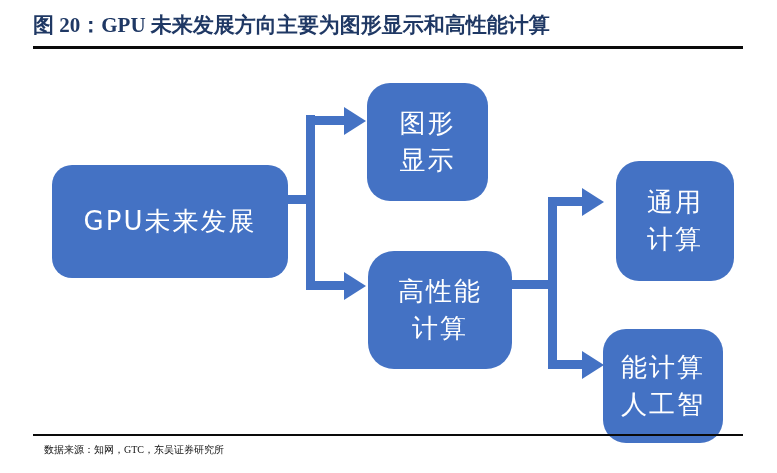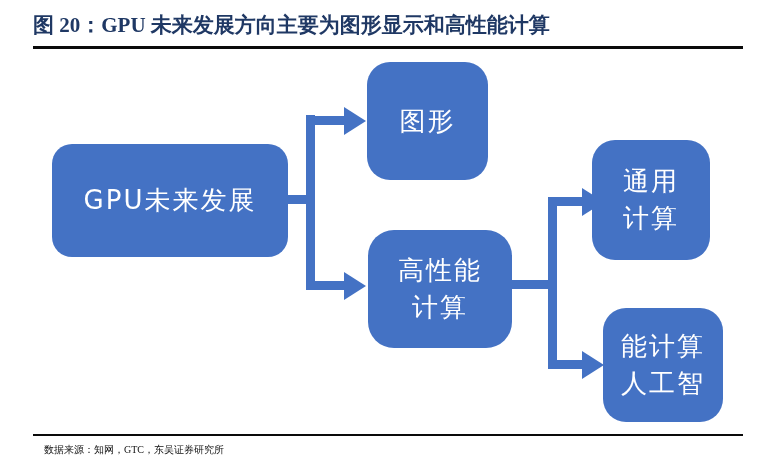--- a/index.html
+++ b/index.html
@@ -47,26 +47,27 @@
   .node {
     position: absolute;
     display: flex; flex-direction: column;
     align-items: center; justify-content: center;
     background: var(--node-fill, #4472C4);
     color: var(--node-text, #ffffff);
     font-size: 26px;
     line-height: 37px;
     text-align: center;
     letter-spacing: 2px;
+    margin-top: 21px;
   }
   .node span { display: block; }
   #node-root     { left: 52px;  top: 144px; width: 236px; height: 113px; border-radius: 20px; }
   #node-graphics { left: 367px; top: 62px;  width: 121px; height: 118px; border-radius: 23px; }
   #node-hpc      { left: 368px; top: 230px; width: 144px; height: 118px; border-radius: 26px; text-align: right; }
-  #node-general  { left: 592px; top: 140px; width: 118px; height: 120px; border-radius: 23px; }
+  #node-general  { left: 616px; top: 140px; width: 118px; height: 120px; border-radius: 23px; }
   #node-ai       { left: 603px; top: 308px; width: 120px; height: 114px; border-radius: 23px; }
 
   
   .conn { position: absolute; background: var(--connector, #4472C4); }
   .arrowhead {
     position: absolute; width: 0; height: 0;
     border-top: 14px solid transparent;
     border-bottom: 14px solid transparent;
     border-left: 22px solid var(--connector, #4472C4);
   }
@@ -104,20 +105,21 @@
   <div class="arrowhead" id="arrow-general"></div>
   <div class="conn" id="conn-ai-h"></div>
   <div class="arrowhead" id="arrow-ai"></div>
 
   <div class="node" id="node-root">
     <span>GPU未来发展</span>
   </div>
 
   <div class="node" id="node-graphics">
     <span>图形</span>
+    <span>显示</span>
   </div>
 
   <div class="node" id="node-hpc">
     <span>高性能</span>
     <span>计算</span>
   </div>
 
   <div class="node" id="node-general">
     <span>通用</span>
     <span>计算</span>

